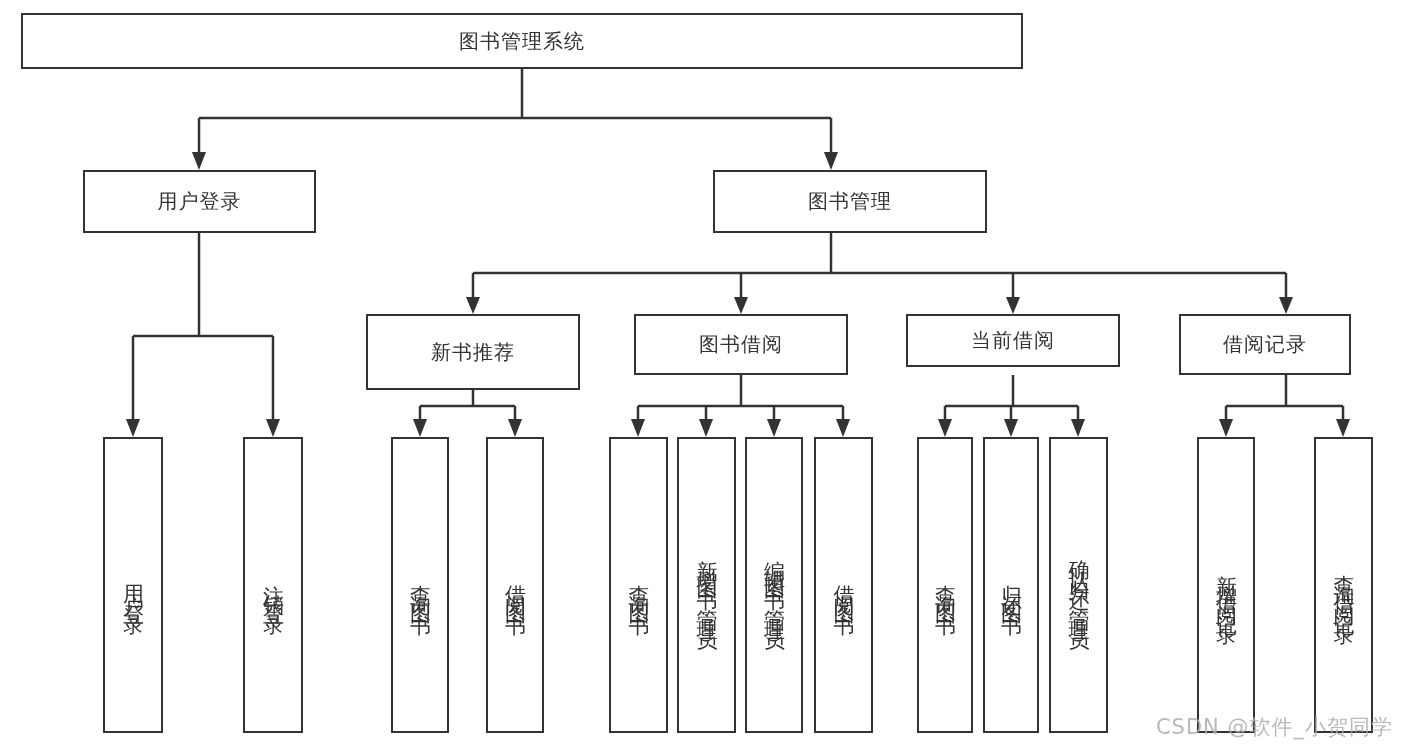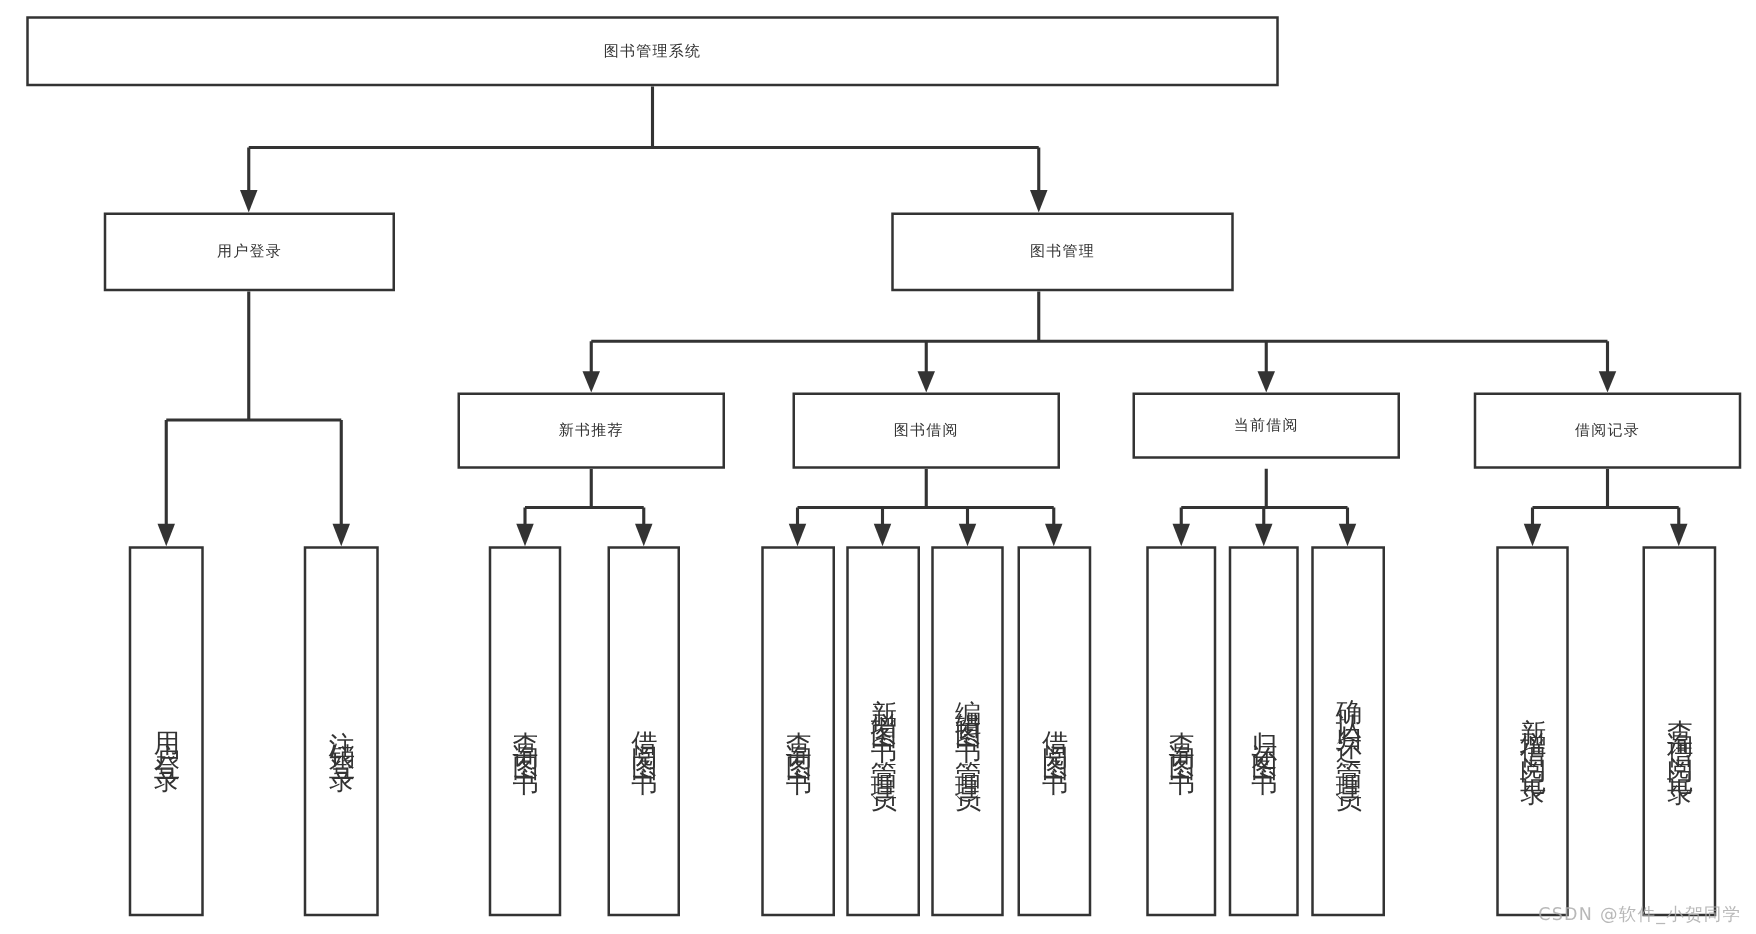--- a/index.html
+++ b/index.html
@@ -22,36 +22,36 @@
     box-sizing: border-box;
     background: #ffffff;
     border: 2px solid #333333;
     color: #333333;
     display: flex;
     align-items: center;
     justify-content: center;
     text-align: center;
   }
   .hbox {
-    font-size: 12px;
+    font-size: 20px;
     letter-spacing: 1px;
   }
   .vbox {
     writing-mode: vertical-rl;
     text-orientation: mixed;
     font-size: 21px;
     letter-spacing: 10px;
     line-height: 1;
     padding-top: 6px;
   }
   .watermark {
     position: absolute;
     right: 12px;
     bottom: 6px;
-    font-size: 14px;
+    font-size: 21px;
     color: rgba(172, 172, 172, 0.85);
     letter-spacing: 1px;
     white-space: nowrap;
     z-index: 5;
   }
 </style>
 </head>
 <body>
 
 <div id="canvas">
@@ -127,24 +127,24 @@
       <polygon points="1219,419 1233,419 1226,437"></polygon>
       <polygon points="1336,419 1350,419 1343,437"></polygon>
     </g>
   </svg>
 
   <div class="node hbox" style="left:21px; top:13px; width:1002px; height:56px;">图书管理系统</div>
 
   <div class="node hbox" style="left:83px; top:170px; width:233px; height:63px;">用户登录</div>
   <div class="node hbox" style="left:713px; top:170px; width:274px; height:63px;">图书管理</div>
 
-  <div class="node hbox" style="left:366px; top:314px; width:214px; height:61px;">新书推荐</div>
+  <div class="node hbox" style="left:366px; top:314px; width:214px; height:76px;">新书推荐</div>
   <div class="node hbox" style="left:634px; top:314px; width:214px; height:61px;">图书借阅</div>
   <div class="node hbox" style="left:906px; top:314px; width:214px; height:53px;">当前借阅</div>
-  <div class="node hbox" style="left:1179px; top:314px; width:214px; height:61px;">借阅记录</div>
+  <div class="node hbox" style="left:1179px; top:314px; width:172px; height:61px;">借阅记录</div>
 
   <div class="node vbox" style="left:103px; top:437px; width:60px; height:296px;">用户登录</div>
   <div class="node vbox" style="left:243px; top:437px; width:60px; height:296px;">注销登录</div>
 
   <div class="node vbox" style="left:391px; top:437px; width:58px; height:296px;">查询图书</div>
   <div class="node vbox" style="left:486px; top:437px; width:58px; height:296px;">借阅图书</div>
 
   <div class="node vbox" style="left:609px; top:437px; width:59px; height:296px;">查询图书</div>
   <div class="node vbox" style="left:677px; top:437px; width:59px; height:296px;">新增图书（管理员）</div>
   <div class="node vbox" style="left:745px; top:437px; width:58px; height:296px;">编辑图书（管理员）</div>

